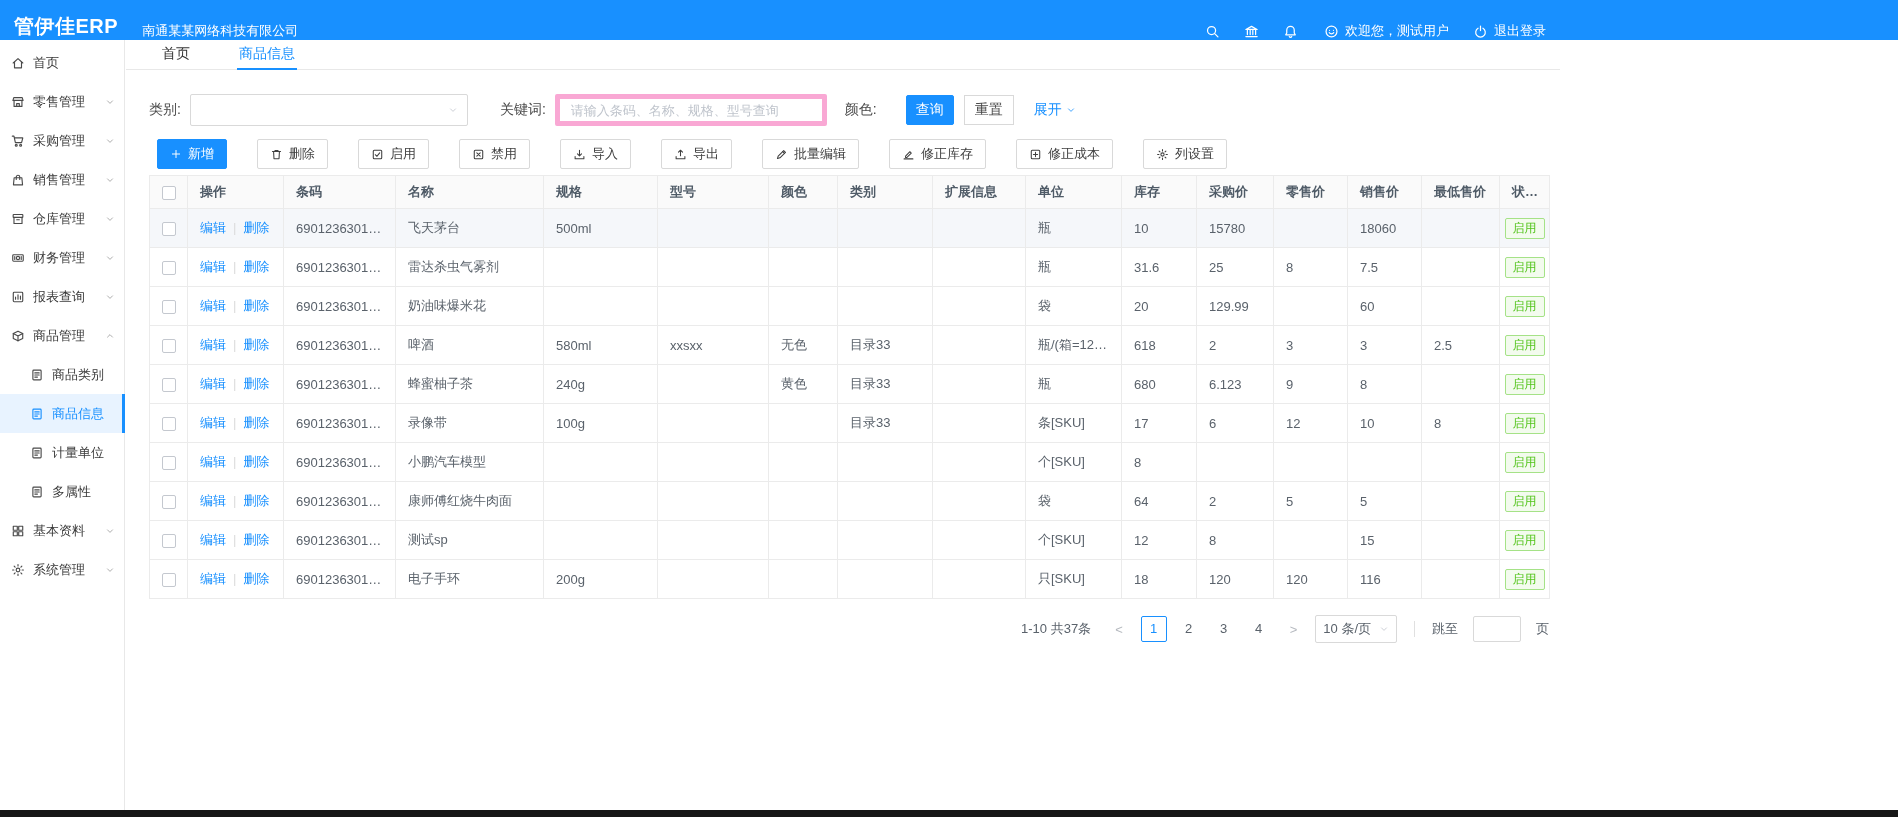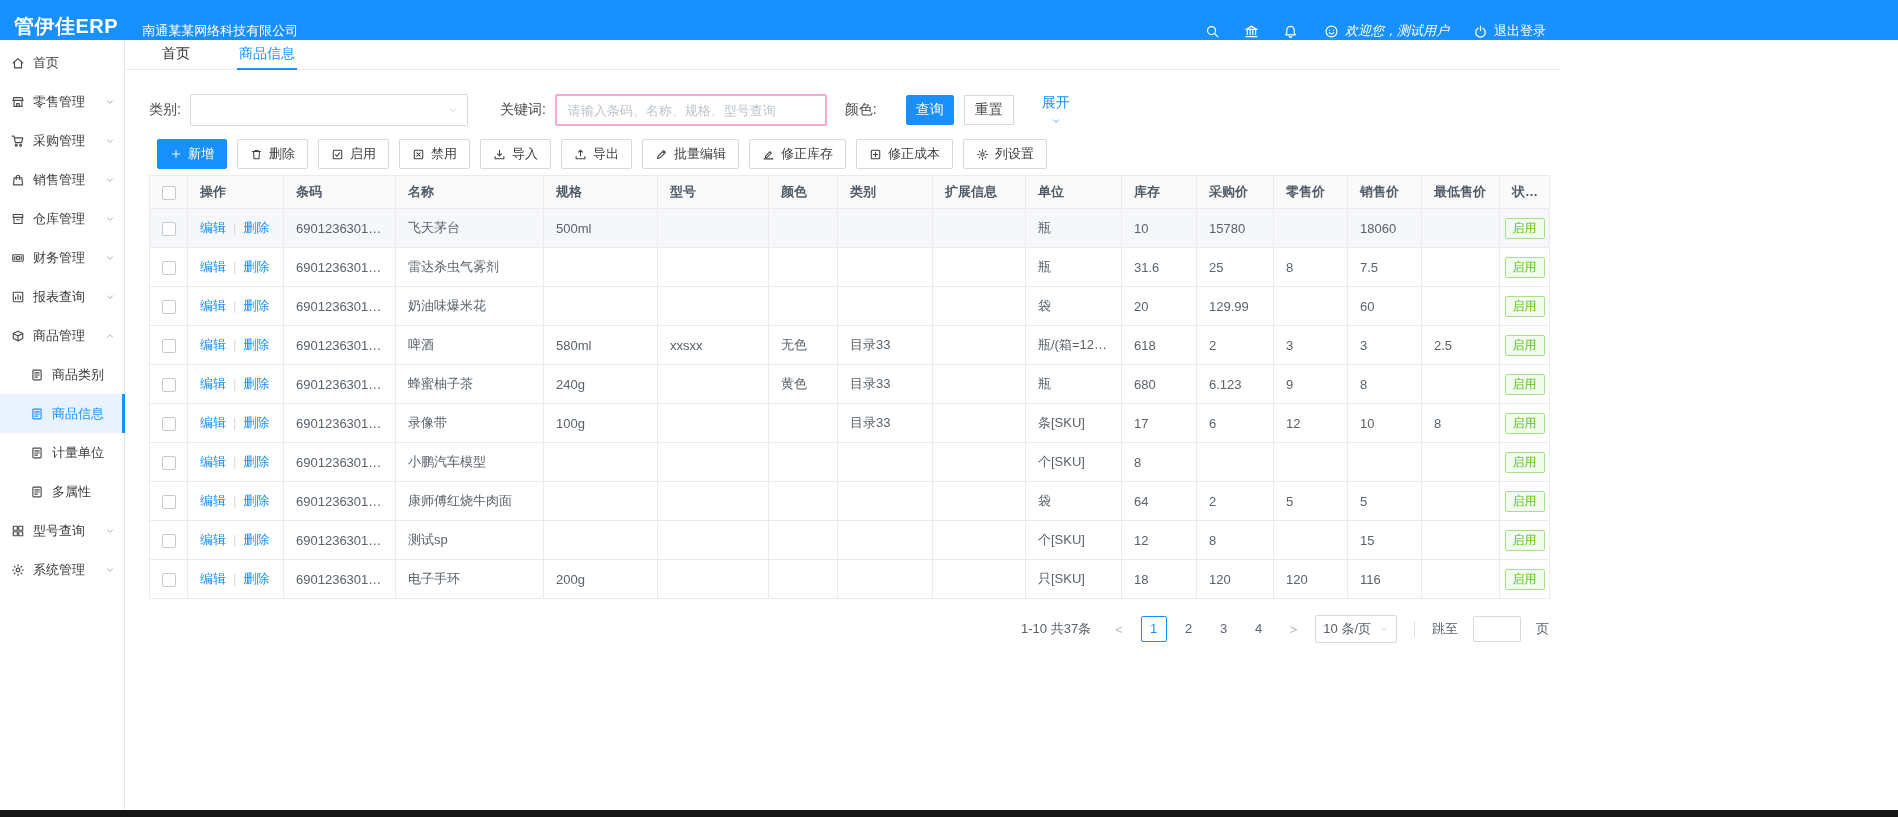--- a/index.html
+++ b/index.html
@@ -9,21 +9,21 @@
 
   
   .topbar { height:40px; background:var(--accent); color:#fff; }
   .topbar-inner { width:1560px; height:100%; display:flex; align-items:flex-end; padding-right:14px; }
   .logo { font-size:20px; font-weight:bold; padding-left:14px; letter-spacing:.5px; white-space:nowrap; }
   .company { font-size:13px; margin-left:24px; white-space:nowrap; }
   .topbar-right { margin-left:auto; display:flex; align-items:center; }
   .topbar-icons { display:flex; align-items:center; gap:24px; margin-right:26px; }
   .hicon { display:inline-flex; cursor:pointer; }
   .topbar-user, .topbar-logout { display:flex; align-items:center; gap:6px; font-size:13px; cursor:pointer; white-space:nowrap; }
-  .topbar-user { margin-right:24px;font-style:italic; }
+  .topbar-user { margin-right:24px; }
 
   
   .sidebar { position:absolute; left:0; top:40px; width:125px; height:770px; border-right:1px solid #e8e8e8; background:#fff; padding-top:3px; }
   .menu-item { height:39px; display:flex; align-items:center; padding-left:11px; font-size:13px; color:#3a3a3a; cursor:pointer; position:relative; }
   .mi-icon { display:inline-flex; width:15px; color:#4a4a4a; flex:none; }
   .mi-label { margin-left:7px; white-space:nowrap; }
   .chev { display:none; margin-left:auto; margin-right:9px; color:#9a9a9a; }
   .menu-item.chevron_down .chev { display:inline-flex; }
   .menu-item.chevron_up .chev { display:inline-flex; transform:rotate(180deg); }
   .menu-item.sub { padding-left:30px; }
@@ -35,32 +35,32 @@
   .main { position:absolute; left:126px; top:40px; width:1434px; }
   .tabsbar { height:30px; border-bottom:1px solid #e8e8e8; display:flex; align-items:stretch; padding-left:34px; gap:45px; }
   .tab { font-size:14px; color:#333; display:flex; align-items:center; padding:0 2px; cursor:pointer; border-bottom:2px solid transparent; margin-bottom:-1px; }
   .tab.active { color:var(--accent); border-bottom-color:var(--accent); }
 
   
   .filters { display:flex; align-items:center; margin:24px 0 0 23px; }
   .f-label { font-size:14px; color:#4a4a4a; margin-right:9px; white-space:nowrap; }
   .select { position:relative; width:278px; height:32px; border:1px solid #d9d9d9; border-radius:2px; background:#fff; cursor:pointer; }
   .sel-chev { position:absolute; right:9px; top:50%; transform:translateY(-50%); color:#c0c4cc; display:inline-flex; }
-  .input { height:32px; border:2px solid #f9a8d4; border-radius:2px; padding:0 11px; font-size:13px; color:#333; outline:none; font-family:inherit; background:#fff; }
+  .input { height:32px; border:5px solid #f9a8d4; border-radius:2px; padding:0 11px; font-size:13px; color:#333; outline:none; font-family:inherit; background:#fff; }
   .input::placeholder { color:#bfc4cc; }
   .keyword-input { width:272px; }
   .color-input { width:285px; }
   .ml32 { margin-left:32px; }
   .ml18 { margin-left:18px; }
   .btn-primary { background:var(--accent); color:#fff; border:1px solid var(--accent); height:30px; padding:0 9px; border-radius:2px; font-size:14px; margin-left:20px; cursor:pointer; font-family:inherit; }
   .btn-default { background:#fff; color:#4a4a4a; border:1px solid #d9d9d9; height:30px; padding:0 10px; border-radius:0; font-size:14px; margin-left:10px; cursor:pointer; font-family:inherit; }
-  .expand-link { display:inline-flex; align-items:center; gap:4px; color:var(--accent); font-size:14px; margin-left:28px; cursor:pointer; text-decoration:none;flex-direction:column; }
+  .expand-link { display:inline-flex; align-items:center; gap:4px; color:var(--accent); font-size:14px; margin-left:20px; cursor:pointer; text-decoration:none; }
 
   
-  .toolbar { display:flex; align-items:center; gap:10px; margin:13px 0 0 23px;padding-left:8px; }
+  .toolbar { display:flex; align-items:center; gap:30px; margin:13px 0 0 23px;padding-left:8px; }
   .tbtn { height:30px; display:inline-flex; align-items:center; gap:6px; padding:0 12px; background:#fff; border:1px solid #d9d9d9; border-radius:2px; font-size:13px; color:#404040; cursor:pointer; font-family:inherit; white-space:nowrap; }
   .tbtn-icon { display:inline-flex; }
   .tbtn.primary { background:var(--accent); border-color:var(--accent); color:#fff; }
 
   
   .table-wrap { margin:6px 0 0 23px; width:1400px; }
   table { border-collapse:collapse; table-layout:fixed; width:1400px; }
   th, td { border:1px solid #ebebeb; font-size:13px; padding:0 12px; overflow:hidden; white-space:nowrap; text-overflow:ellipsis; text-align:left; }
   th { height:33px; background:#fafafa; color:#4f5b67; font-weight:bold; }
   td { height:39px; color:#5a626b; background:#fff; }
@@ -292,21 +292,21 @@
   </div>
     <div class="menu-item chevron_down">
     <span class="mi-icon">
         <svg width="14" height="14" viewBox="0 0 16 16" fill="none" stroke="currentColor" stroke-width="1.3" stroke-linecap="round" stroke-linejoin="round">
           <rect x="2.6" y="2.6" width="4.6" height="4.6"></rect>
           <rect x="8.8" y="2.6" width="4.6" height="4.6"></rect>
           <rect x="2.6" y="8.8" width="4.6" height="4.6"></rect>
           <rect x="8.8" y="8.8" width="4.6" height="4.6"></rect>
         </svg>
       </span>
-    <span class="mi-label">型号查询</span>
+    <span class="mi-label">基本资料</span>
     <span class="chev">
         <svg width="10" height="10" viewBox="0 0 16 16" fill="none" stroke="currentColor" stroke-width="1.3" stroke-linecap="round" stroke-linejoin="round">
           <path d="M4 6.2 L8 10.2 L12 6.2"></path>
         </svg>
       </span>
   </div>
     <div class="menu-item chevron_down">
     <span class="mi-icon">
         <svg width="14" height="14" viewBox="0 0 16 16" fill="none" stroke="currentColor" stroke-width="1.3" stroke-linecap="round" stroke-linejoin="round">
           <circle cx="8" cy="8" r="2.1"></circle>

